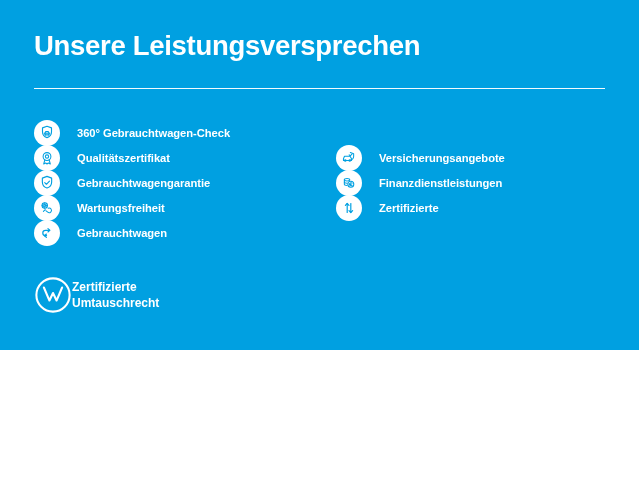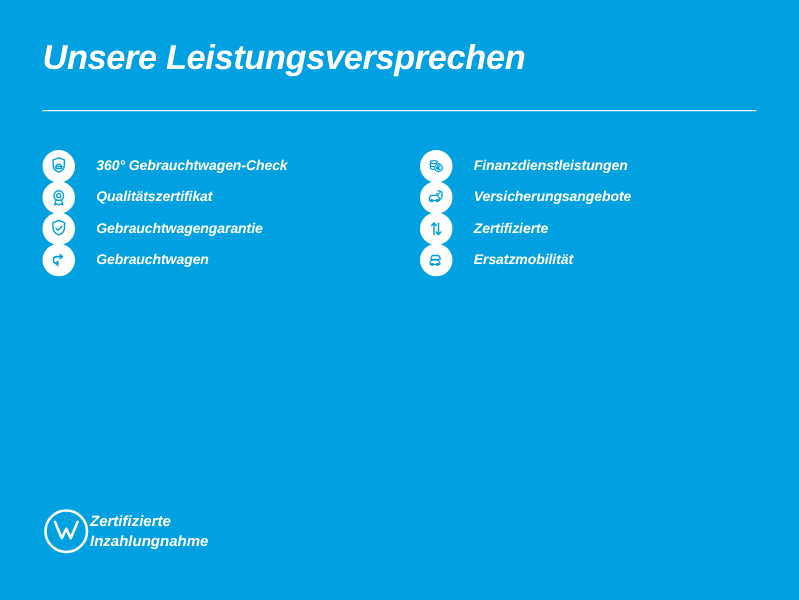--- a/index.html
+++ b/index.html
@@ -9,24 +9,23 @@
   body {
     width: 639px;
     height: 480px;
     background: #ffffff;
     font-family: "Liberation Sans", sans-serif;
     overflow: hidden;
   }
   .poster {
     position: relative;
     width: 639px;
-    height: 480px;
+    height: 350px;
     background: #00a0e1;
     box-sizing: border-box;
-    font-style: italic;
   }
   .headline {
     position: absolute;
     left: 34px;
     top: 30px;
     font-size: 27.5px;
     font-weight: bold;
     color: #ffffff;
     letter-spacing: -0.3px;
     white-space: nowrap;
@@ -139,99 +138,100 @@
       <div class="item">
         <span class="icon-wrap">
           <svg width="18" height="18" viewBox="0 0 24 24" fill="none" stroke="#00a0e1" stroke-width="1.5" stroke-linecap="round" stroke-linejoin="round">
             <path d="M12 3.2l6.2 2.3v5c0 3.6-2.5 6.9-6.2 8.1-3.7-1.2-6.2-4.5-6.2-8.1v-5L12 3.2z"></path>
             <path d="M9 11.4l2.2 2.3L15.3 9.4"></path>
           </svg>
         </span>
         <span class="item-label">Gebrauchtwagengarantie</span>
       </div>
 
+      <div class="item">
+        <span class="icon-wrap">
+          <svg width="18" height="18" viewBox="0 0 24 24" fill="none" stroke="#00a0e1" stroke-width="1.4" stroke-linecap="round" stroke-linejoin="round">
+            <circle cx="9" cy="8.6" r="3.6"></circle>
+            <circle cx="9" cy="8.6" r="1.2"></circle>
+            <path d="M9 5v1.3M12.6 8.6h-1.3M9 12.2v-1.3M5.4 8.6h1.3M11.5 6.1l-0.9 0.9M11.5 11.1l-0.9-0.9M6.5 11.1l0.9-0.9M6.5 6.1l0.9 0.9"></path>
+            <path d="M13.6 12.4c1.3-0.6 2.9-0.2 3.8 1 0.9 1.3 0.7 3-0.4 4-1.1 1-2.8 1.1-4 0.2l-2.6-2"></path>
+            <path d="M9.6 14.2l-2.4 2.4"></path>
+          </svg>
+        </span>
+        <span class="item-label">Wartungsfreiheit</span>
+      </div>
 
       <div class="item">
         <span class="icon-wrap">
           <svg width="18" height="18" viewBox="0 0 24 24" fill="none" stroke="#00a0e1" stroke-width="1.6" stroke-linecap="round" stroke-linejoin="round">
             <path d="M15.5 8.4H10c-2 0-3.6 1.6-3.6 3.6s1.6 3.6 3.6 3.6h1.4"></path>
             <path d="M13.3 6.2l2.4 2.2-2.4 2.2"></path>
             <path d="M8.6 15.6l2.6-2.2"></path>
             <path d="M11.2 17.8l-2.6-2.2"></path>
           </svg>
         </span>
         <span class="item-label">Gebrauchtwagen</span>
       </div>
 
     </div>
 
     <div class="column">
+
+      <div class="item">
+        <span class="icon-wrap">
+          <svg width="18" height="18" viewBox="0 0 24 24" fill="none" stroke="#00a0e1" stroke-width="1.4" stroke-linecap="round" stroke-linejoin="round">
+            <path d="M4.6 15.2v-2.3l1.4-3.2h7.4l2 3.2v2.3H4.6z"></path>
+            <circle cx="7" cy="15.4" r="1"></circle>
+            <circle cx="13" cy="15.4" r="1"></circle>
+            <path d="M13.8 4.6l4.4 1.6v3.4c0 2.4-1.7 4.6-4.4 5.4"></path>
+            <path d="M12.2 7.8l1.4 1.4 2.4-2.4"></path>
+          </svg>
+        </span>
+        <span class="item-label">Versicherungsangebote</span>
+      </div>
 
       <div class="item">
         <span class="icon-wrap">
           <svg width="18" height="18" viewBox="0 0 24 24" fill="none" stroke="#00a0e1" stroke-width="1.4" stroke-linecap="round" stroke-linejoin="round">
             <ellipse cx="9.4" cy="7.6" rx="3.6" ry="1.6"></ellipse>
             <path d="M5.8 7.6v3.2c0 0.9 1.6 1.6 3.6 1.6"></path>
             <path d="M5.8 10.6v3.2c0 0.9 1.6 1.6 3.6 1.6"></path>
             <circle cx="14.4" cy="13.6" r="4"></circle>
             <path d="M16.1 12.1c-0.4-0.4-1-0.6-1.6-0.5-1 0.2-1.7 1-1.7 2s0.7 1.8 1.7 2c0.6 0.1 1.2-0.1 1.6-0.5"></path>
             <path d="M12.4 13.2h2.4M12.4 14.2h2.4"></path>
           </svg>
         </span>
         <span class="item-label">Finanzdienstleistungen</span>
       </div>
 
       <div class="item">
         <span class="icon-wrap">
-          <svg width="18" height="18" viewBox="0 0 24 24" fill="none" stroke="#00a0e1" stroke-width="1.4" stroke-linecap="round" stroke-linejoin="round">
-            <path d="M4.6 15.2v-2.3l1.4-3.2h7.4l2 3.2v2.3H4.6z"></path>
-            <circle cx="7" cy="15.4" r="1"></circle>
-            <circle cx="13" cy="15.4" r="1"></circle>
-            <path d="M13.8 4.6l4.4 1.6v3.4c0 2.4-1.7 4.6-4.4 5.4"></path>
-            <path d="M12.2 7.8l1.4 1.4 2.4-2.4"></path>
-          </svg>
-        </span>
-        <span class="item-label">Versicherungsangebote</span>
-      </div>
-
-      <div class="item">
-        <span class="icon-wrap">
           <svg width="18" height="18" viewBox="0 0 24 24" fill="none" stroke="#00a0e1" stroke-width="1.6" stroke-linecap="round" stroke-linejoin="round">
             <path d="M9.6 18V6"></path>
             <path d="M7.2 8.4L9.6 6l2.4 2.4"></path>
             <path d="M14.4 6v12"></path>
             <path d="M12 15.6l2.4 2.4 2.4-2.4"></path>
           </svg>
         </span>
         <span class="item-label">Zertifizierte</span>
       </div>
 
 
-      <div class="item">
-        <span class="icon-wrap">
-          <svg width="18" height="18" viewBox="0 0 24 24" fill="none" stroke="#00a0e1" stroke-width="1.4" stroke-linecap="round" stroke-linejoin="round">
-            <path d="M6.6 11.4V9.6l1.2-2.4h6.6l1.7 2.4v1.8H6.6z"></path>
-            <path d="M5.4 16.6v-1.9l1.3-2.6h7.2l1.9 2.6v1.9H5.4z"></path>
-            <circle cx="7.8" cy="16.8" r="0.9"></circle>
-            <circle cx="13.4" cy="16.8" r="0.9"></circle>
-          </svg>
-        </span>
-        <span class="item-label">Ersatzmobilität</span>
-      </div>
 
     </div>
 
   </div>
 
   <div class="footer">
     <span class="vw-logo">
       <svg width="38" height="38" viewBox="0 0 48 48" fill="none" stroke="#ffffff" stroke-width="2.6" stroke-linecap="round" stroke-linejoin="round">
         <circle cx="24" cy="24" r="21"></circle>
         <path d="M12.5 14.5L19.5 31 24 21.5 28.5 31l7-16.5"></path>
       </svg>
     </span>
     <span class="footer-text">
       <span>Zertifizierte</span><br>
-      <span>Inzahlungnahme</span>
+      <span>Umtauschrecht</span>
     </span>
   </div>
 
 </div>
 
 </body></html>

